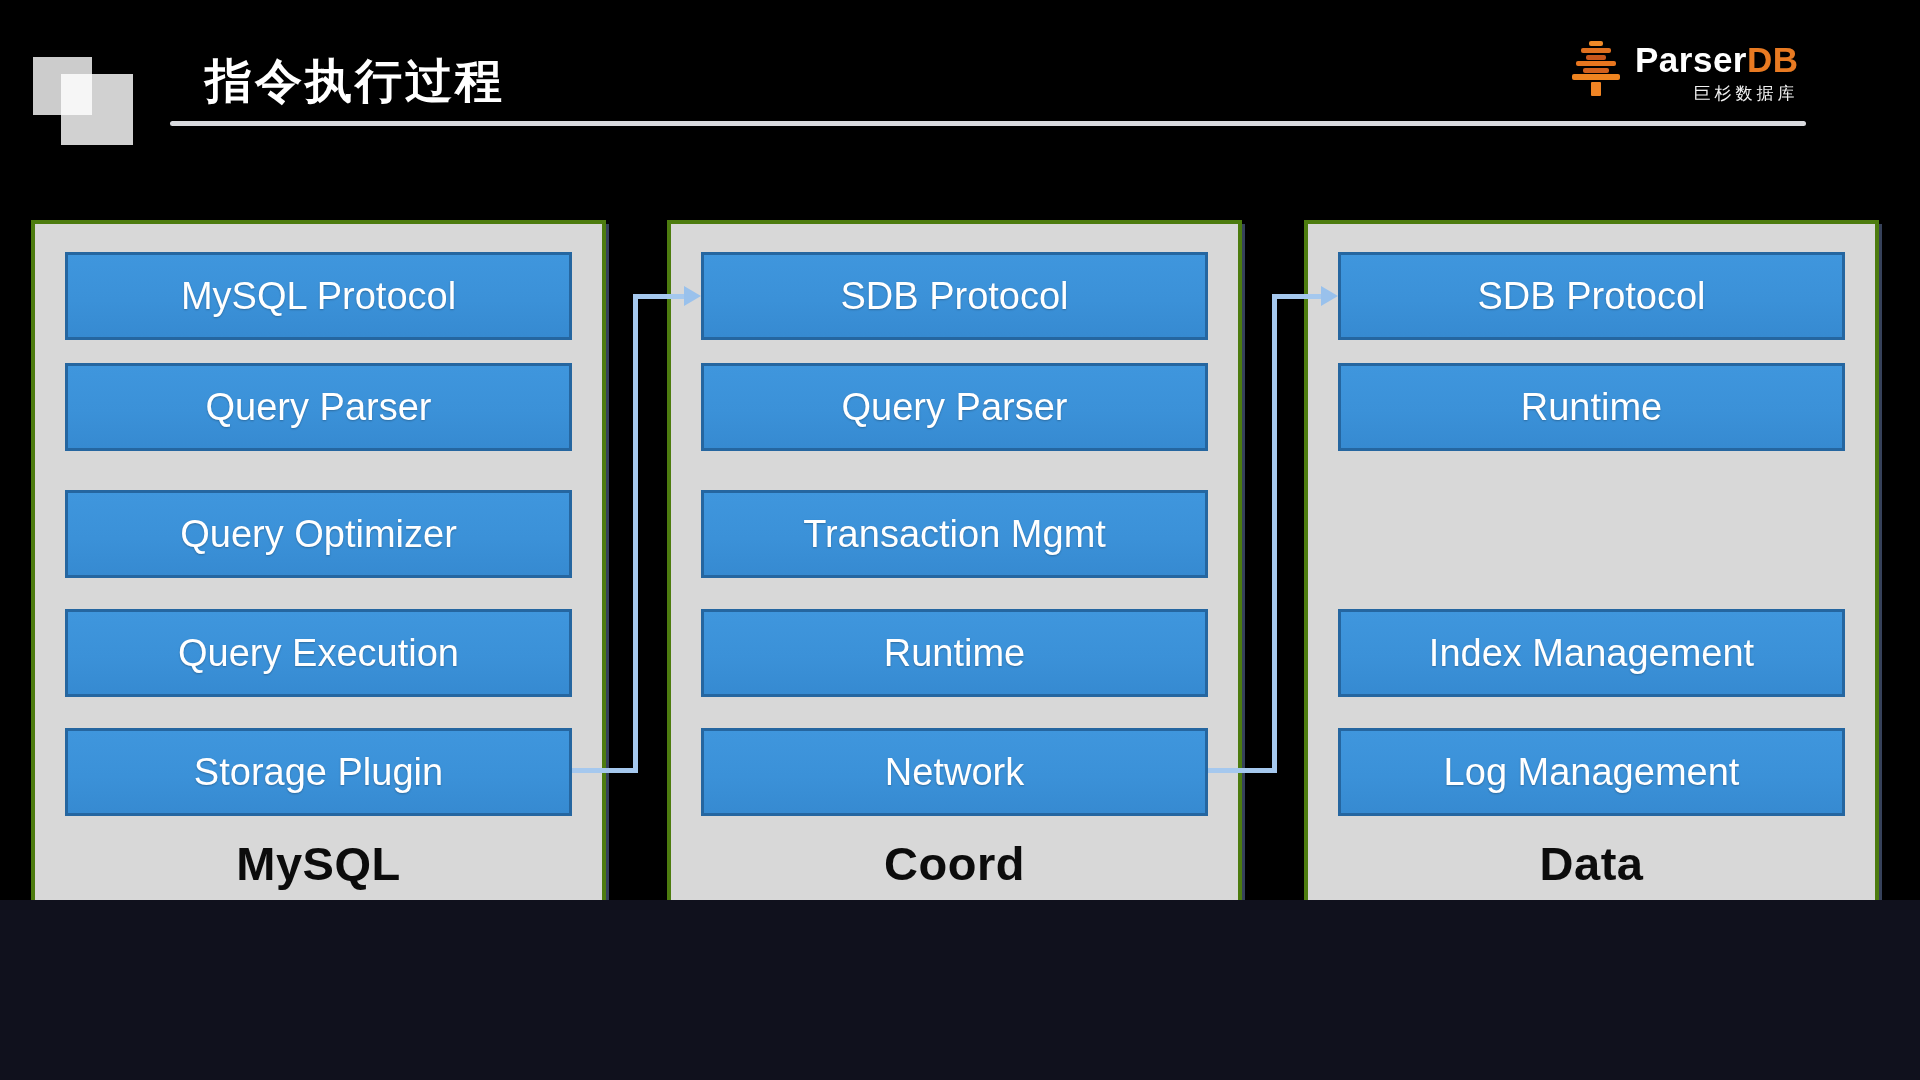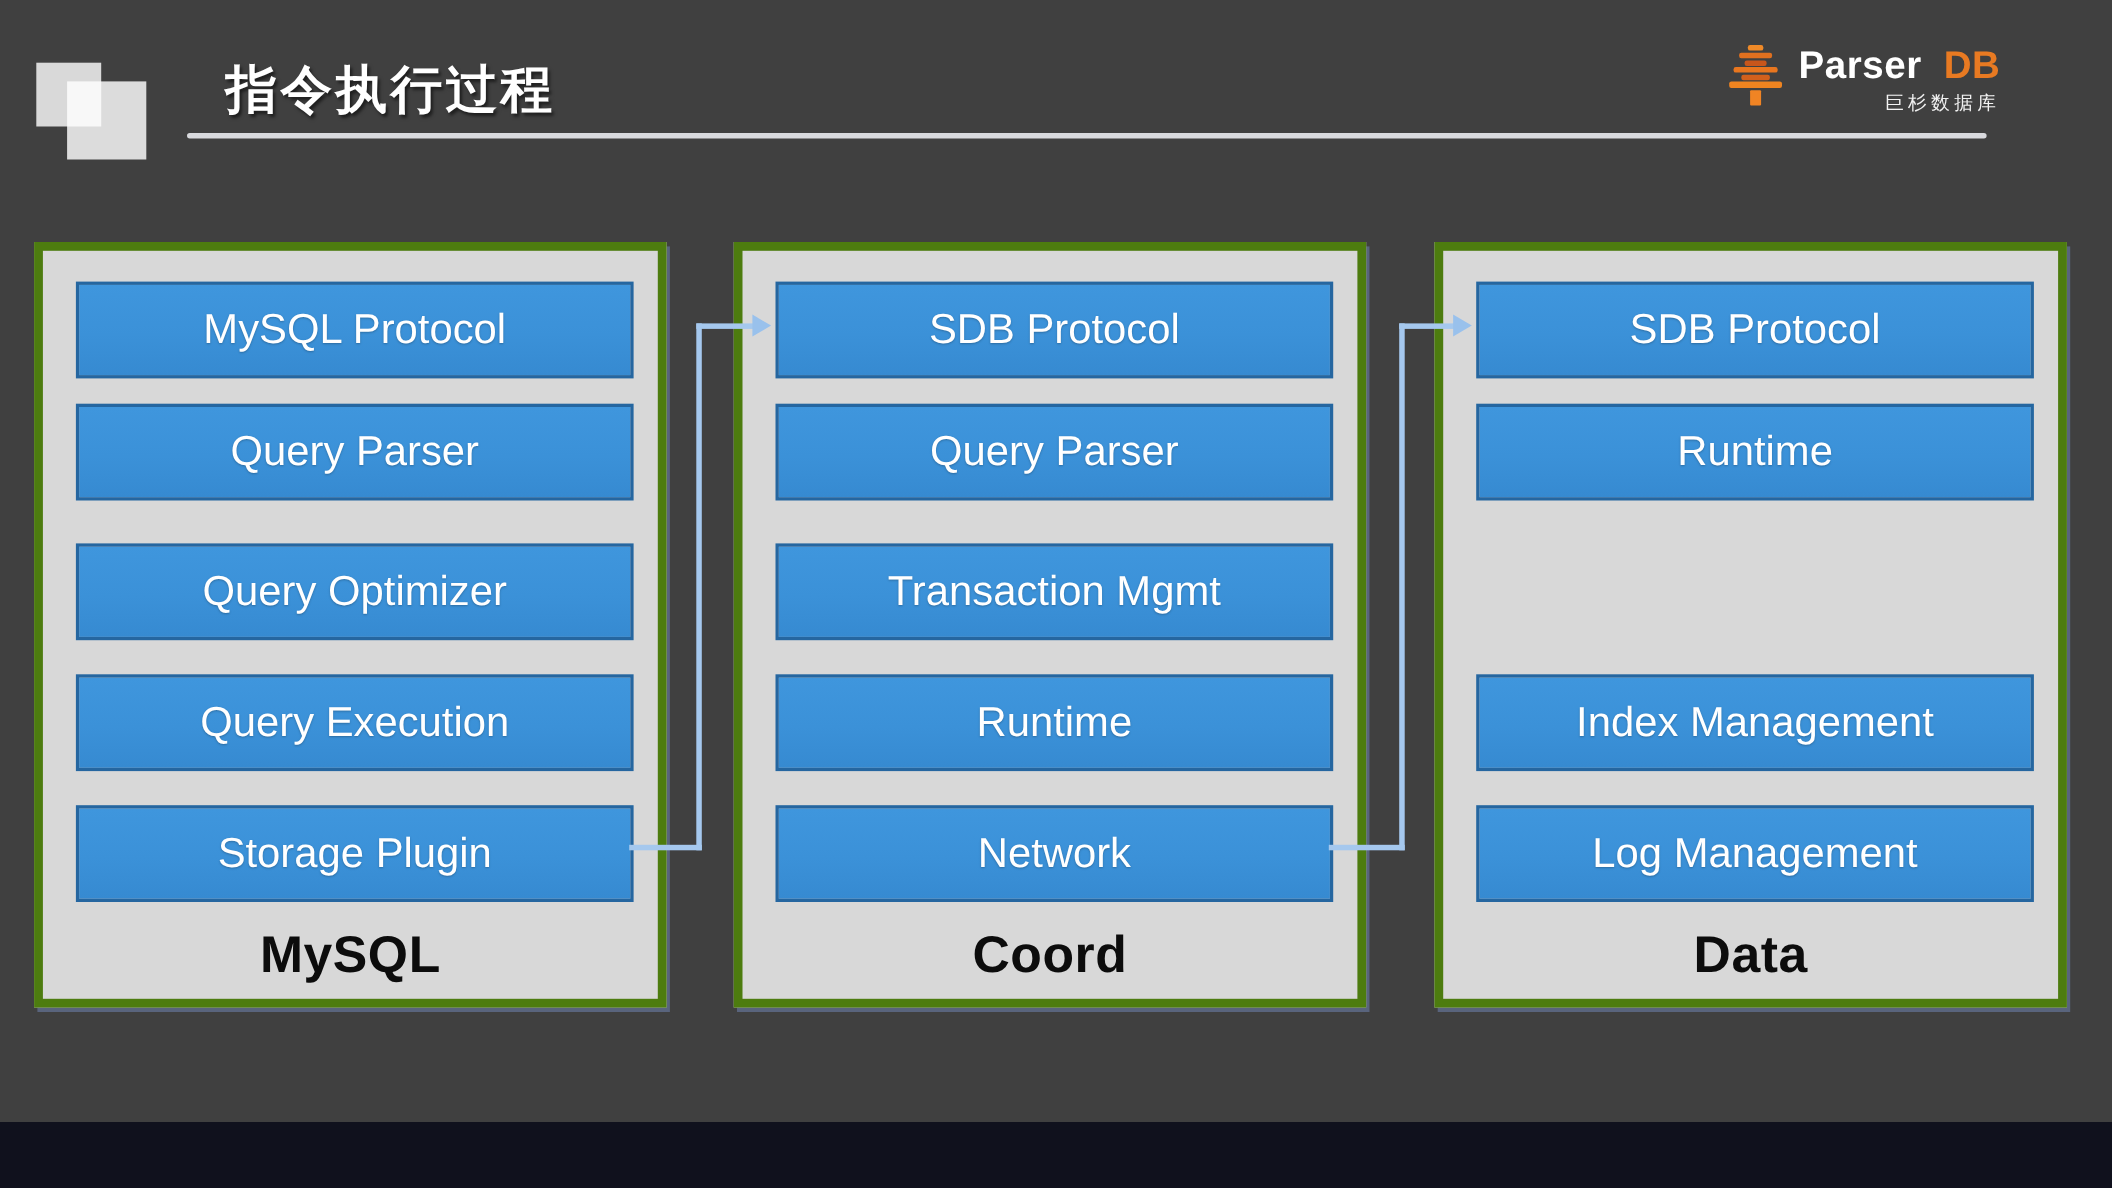--- a/index.html
+++ b/index.html
@@ -2,22 +2,22 @@
 <html><head>
 <meta charset="utf-8">
 <style>
   html, body {
     margin: 0; padding: 0;
     background: #10111d;
     font-family: "Liberation Sans", "DejaVu Sans", sans-serif;
   }
   #stage {
     position: relative;
-    width: 1920px; height: 1020px;
-    background: #404040;
+    width: 1920px; height: 900px;
+    background: #000000;
     overflow: hidden;
   }
   
   .deco-back {
     position: absolute; left: 33px; top: 57px;
     width: 59px; height: 58px;
     background: rgba(255,255,255,0.80);
   }
   .deco-front {
     position: absolute; left: 61px; top: 74px;
@@ -39,31 +39,31 @@
   .brand {
     position: absolute; left: 1563px; top: 40px;
     display: flex; align-items: flex-start;
   }
   .brand-tree { width: 66px; height: 60px; margin-right: 6px; }
   .brand-text-col { display: flex; flex-direction: column; align-items: flex-end; }
   .brand-name {
     font-size: 35px; font-weight: bold; line-height: 40px;
     color: #ffffff; letter-spacing: 0.5px; white-space: nowrap;
   }
-  .brand-name .db { color: #e87a22; margin-left: 20px; }
+  .brand-name .db { color: #e87a22; }
   .brand-cn {
     font-size: 17px; color: #f2f2f2; letter-spacing: 4px;
     margin-top: 2px; white-space: nowrap; text-align: right;
   }
   
   .panel {
     position: absolute; top: 220px;
     width: 575px; height: 696px;
     background: #d8d8d8;
-    border: 8px solid #4d7c0f;
+    border: 4px solid #4d7c0f;
     box-sizing: border-box;
     box-shadow: 3px 4px 0 rgba(120,145,200,0.45);
   }
   .panel-mysql { left: 31px; }
   .panel-coord { left: 667px; }
   .panel-data  { left: 1304px; }
   .layer-box {
     position: absolute; left: 30px;
     width: 507px; height: 88px;
     background: linear-gradient(180deg, #3f96dd 0%, #3b91d8 55%, #368ad1 100%);

